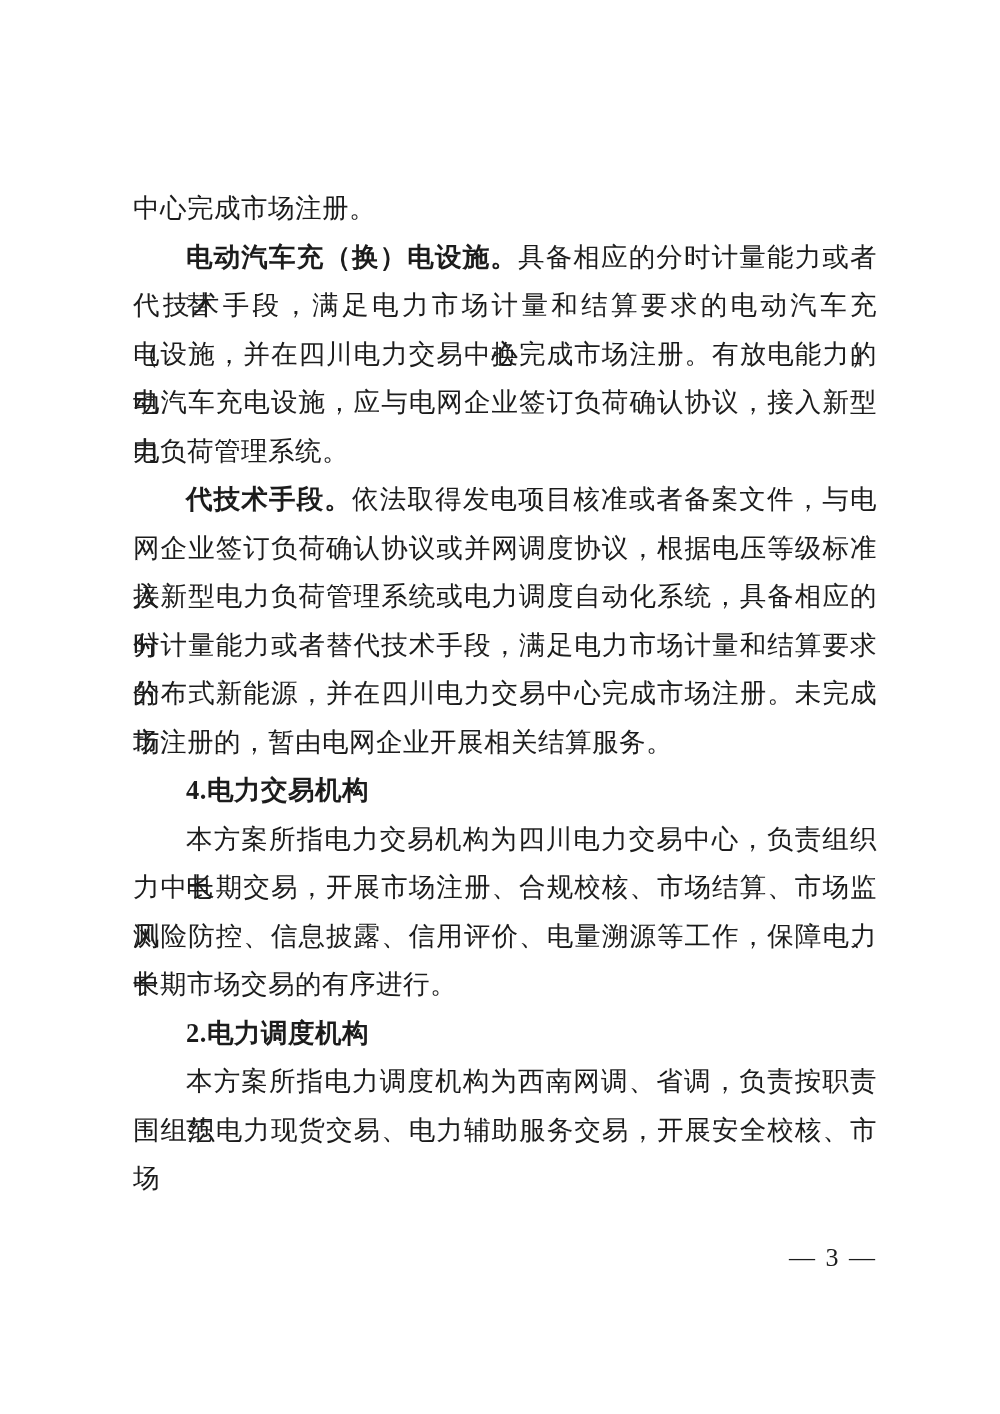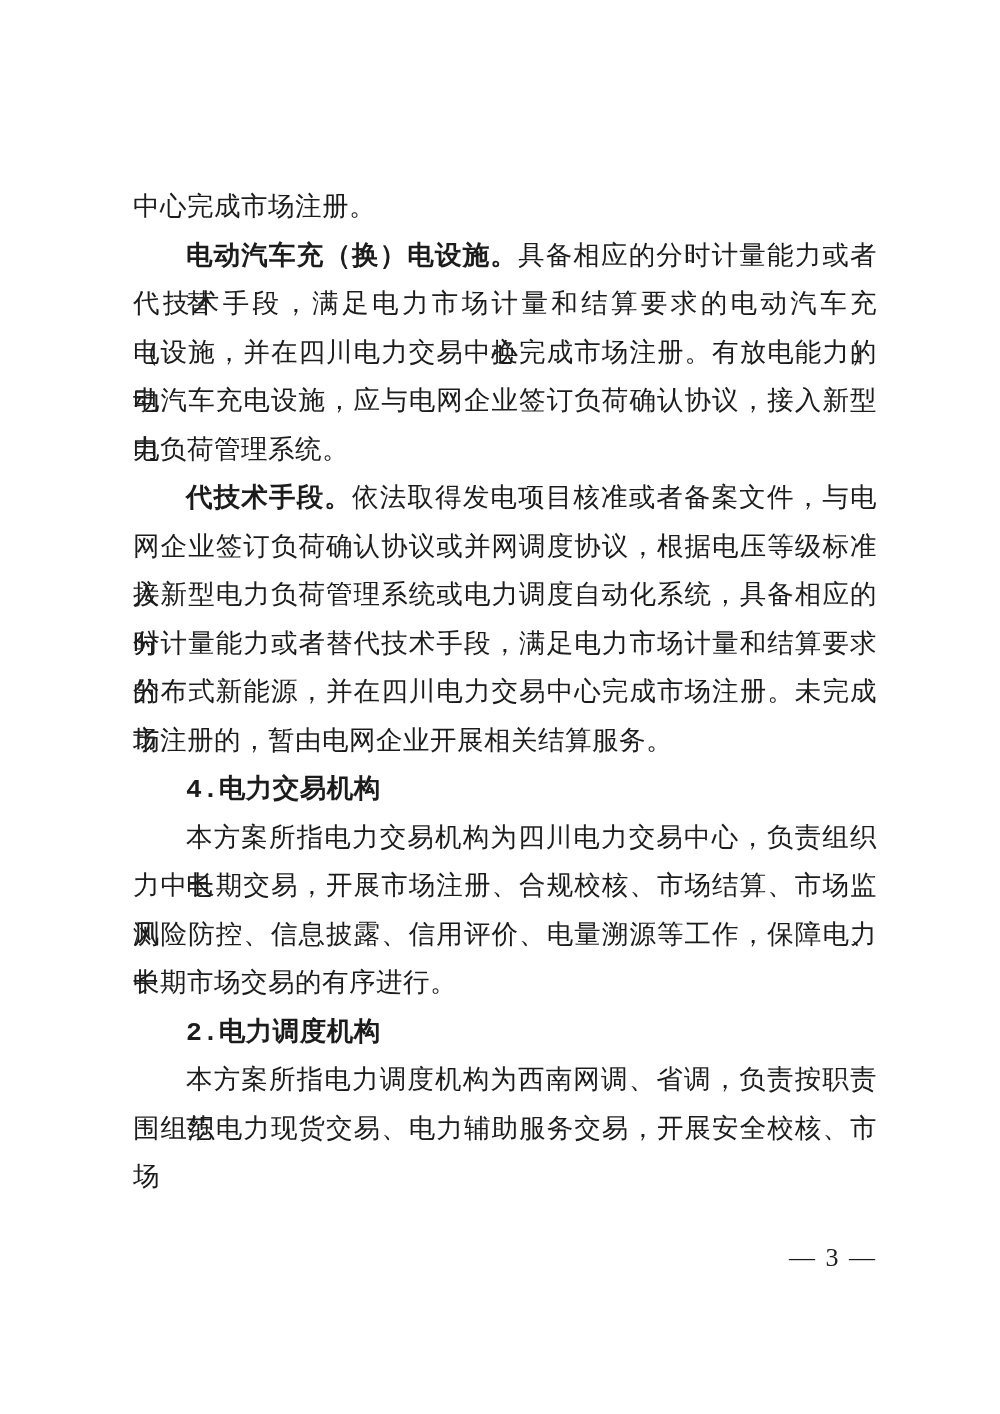--- a/index.html
+++ b/index.html
@@ -23,21 +23,20 @@
     top: 184px;
     width: 744px;
   }
   .line {
     height: 48.5px;
     line-height: 48.5px;
     font-size: 26.5px;
     letter-spacing: 0.5px;
     white-space: nowrap;
     text-align: left;
-    font-family: Liberation Mono, monospace;
   }
   .line.fill {
     white-space: normal;
     text-align: justify;
     text-align-last: justify;
   }
   .line.indent {
     padding-left: 53px;
   }
   .line .b {

